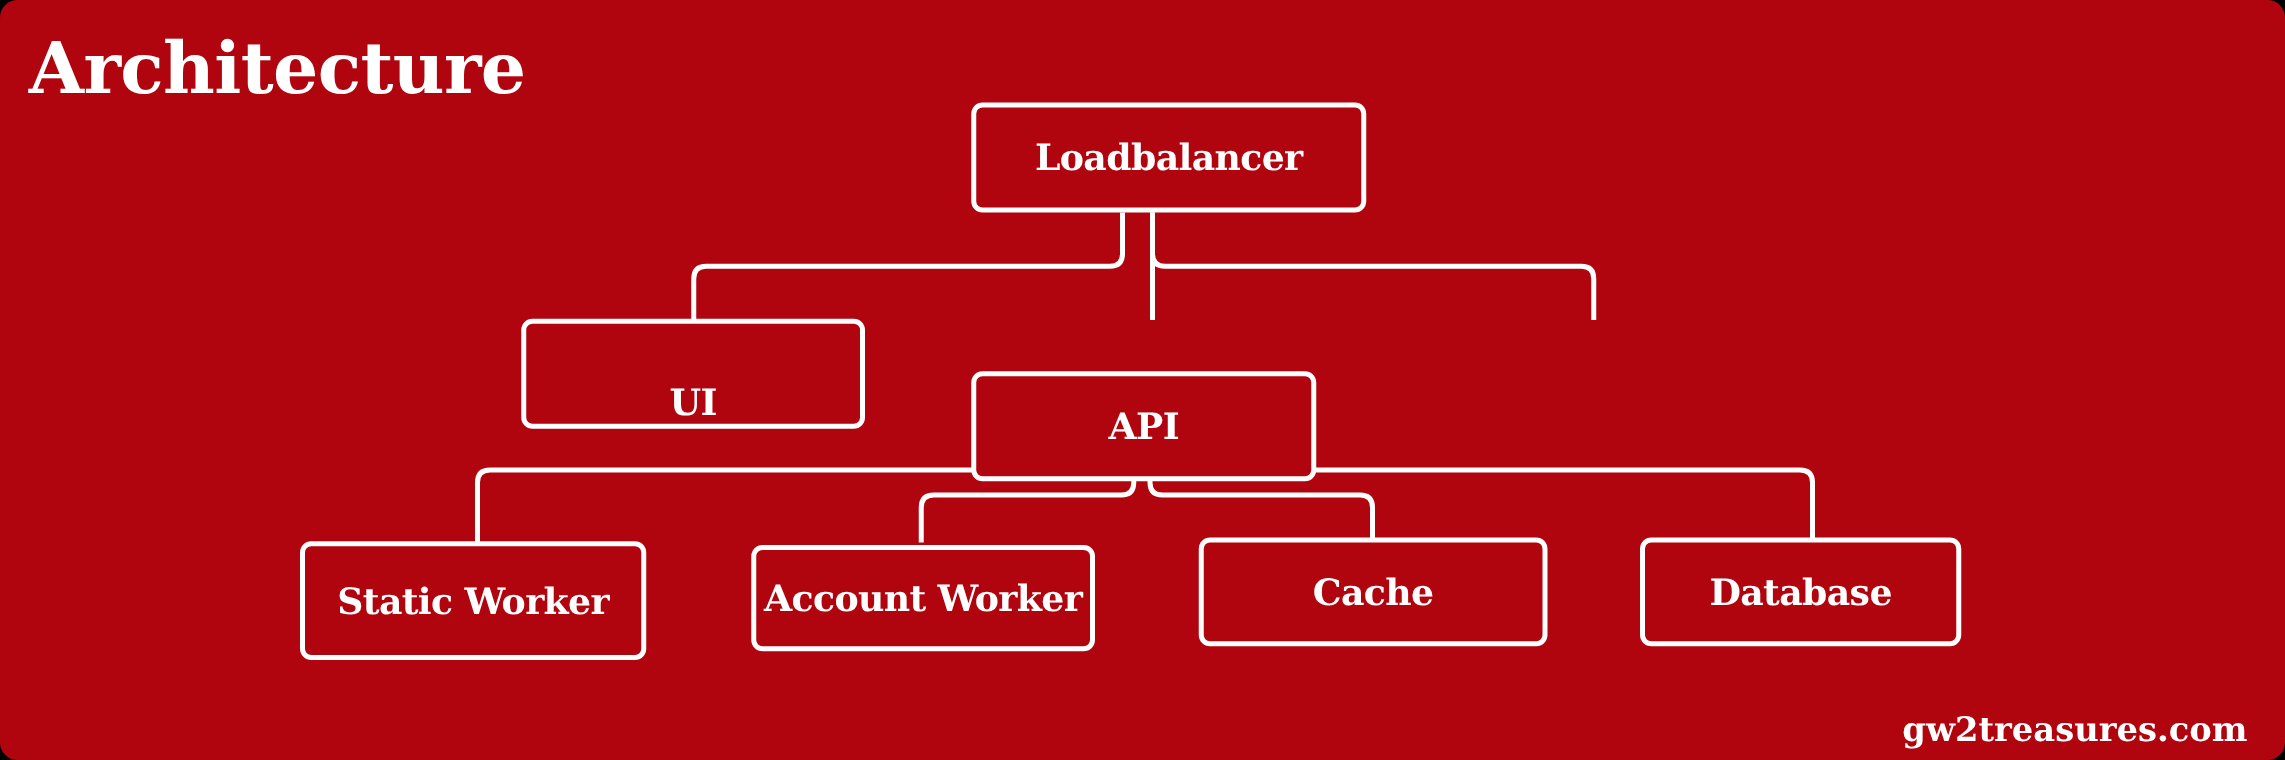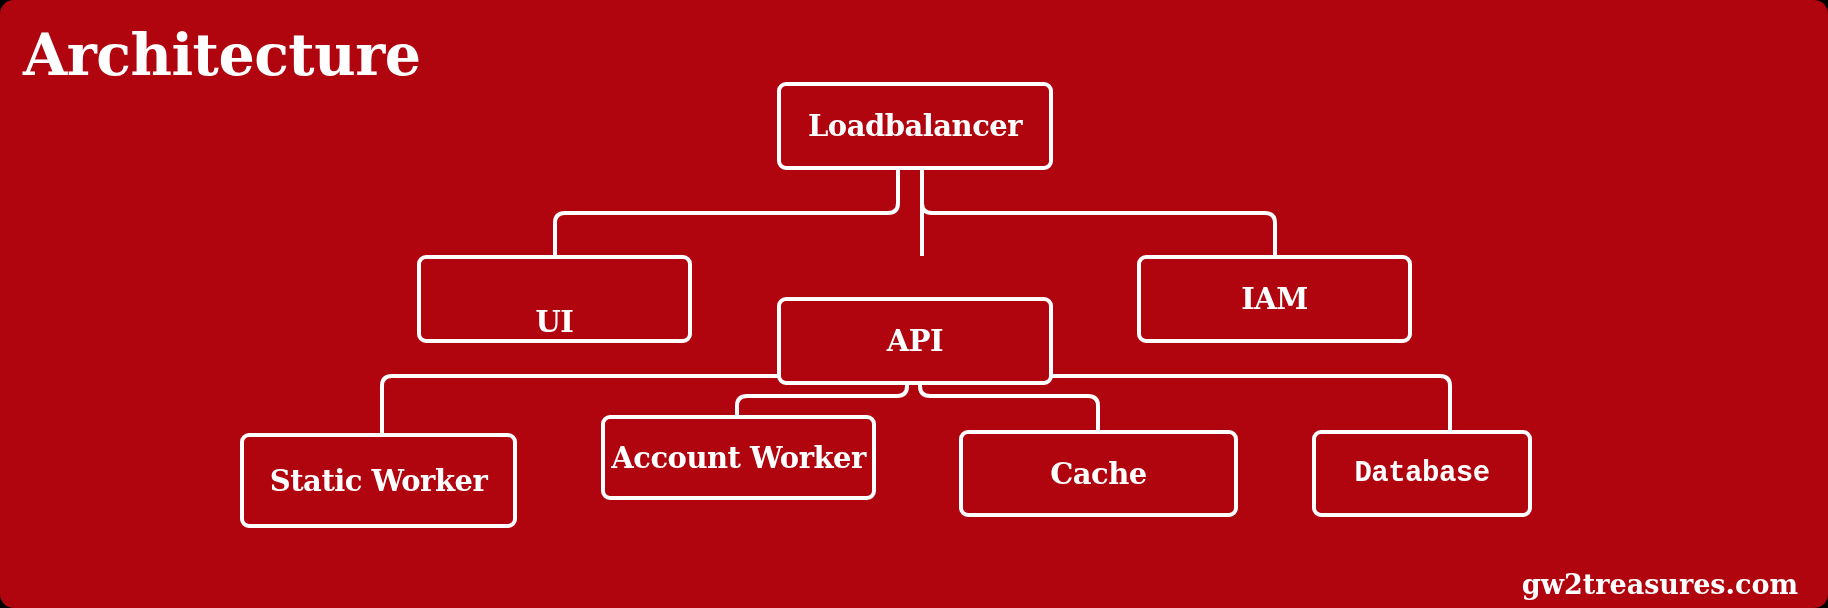--- a/index.html
+++ b/index.html
@@ -89,47 +89,44 @@
   <svg class="connectors" viewBox="0 0 1828 608" xmlns="http://www.w3.org/2000/svg">
     <path d="M 898 170 V 203 Q 898 213 888 213 H 565 Q 555 213 555 223 V 256"></path>
     <path d="M 922 170 V 256"></path>
     <path d="M 922 170 V 203 Q 922 213 932 213 H 1265 Q 1275 213 1275 223 V 256"></path>
     <path d="M 885 343 V 366 Q 885 376 875 376 H 392 Q 382 376 382 386 V 434"></path>
     <path d="M 907 343 V 386 Q 907 396 897 396 H 747 Q 737 396 737 406 V 434"></path>
     <path d="M 920 343 V 386 Q 920 396 930 396 H 1088 Q 1098 396 1098 406 V 431"></path>
     <path d="M 920 343 V 366 Q 920 376 930 376 H 1440 Q 1450 376 1450 386 V 431"></path>
   </svg>
 
-  <div class="node" style="left:777px; top:82px; width:276px; height:88px;">
+  <div class="node" style="left:777px; top:82px; width:316px; height:88px;">
     <span class="node-label">Loadbalancer</span>
   </div>
 
   <div class="node" style="left:417px; top:255px; width:275px; height:88px;align-items:flex-end;">
     <span class="node-label">UI</span>
   </div>
 
   <div class="node" style="left:777px; top:255px; width:276px; height:88px;margin-top:42px;">
     <span class="node-label">API</span>
   </div>
 
-  <div class="node" style="left:1137px; top:255px; width:275px; height:88px;">
-    <span class="node-label">IAM</span>
-  </div>
 
   <div class="node stacked" style="left:240px; top:433px; width:277px; height:95px;">
     <span class="node-label">Static Worker</span>
   </div>
 
-  <div class="node stacked" style="left:601px; top:415px; width:275px; height:85px;">
+  <div class="node stacked" style="left:601px; top:436px; width:275px; height:85px;">
     <span class="node-label">Account Worker</span>
   </div>
 
   <div class="node" style="left:959px; top:430px; width:279px; height:87px;justify-content:center;">
     <span class="node-label">Cache</span>
   </div>
 
-  <div class="node" style="left:1312px; top:430px; width:220px; height:87px;font-family:Liberation Mono, monospace;">
+  <div class="node" style="left:1312px; top:430px; width:257px; height:87px;">
     <span class="node-label">Database</span>
   </div>
 
   <div class="watermark">gw2treasures.com</div>
 
 </div>
 
 </body></html>

